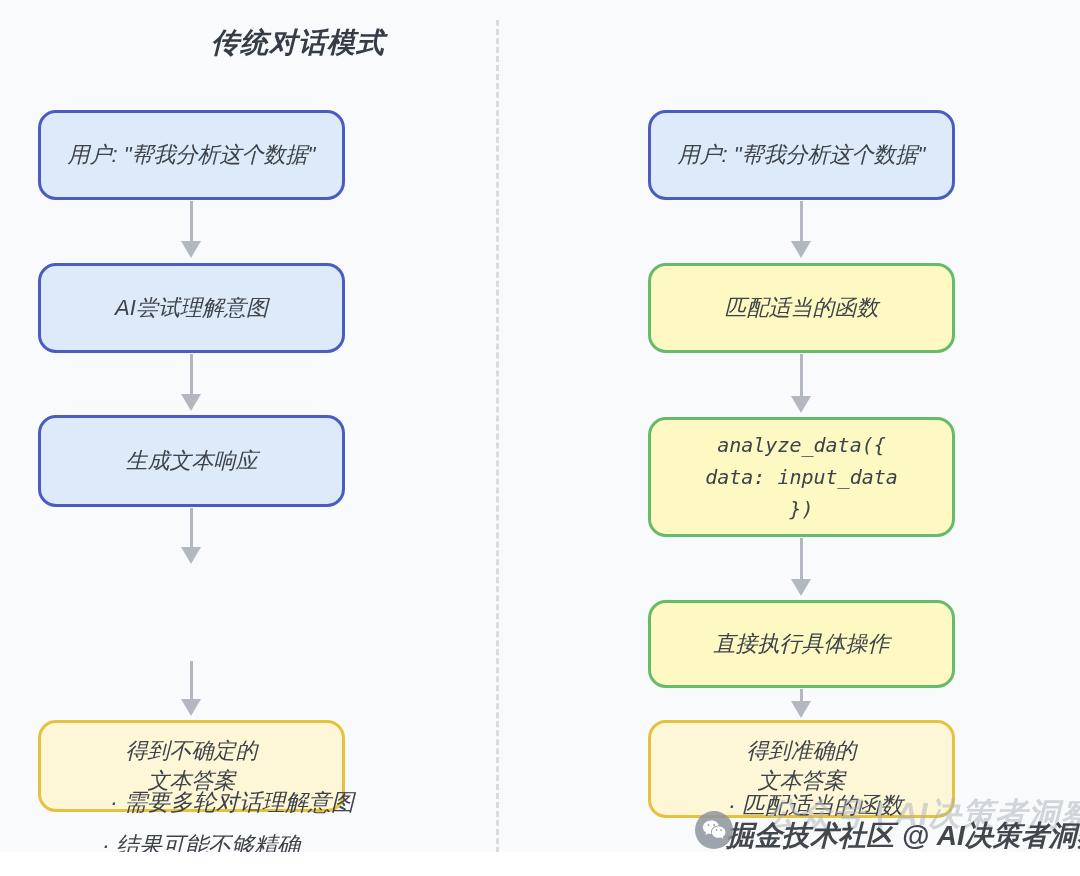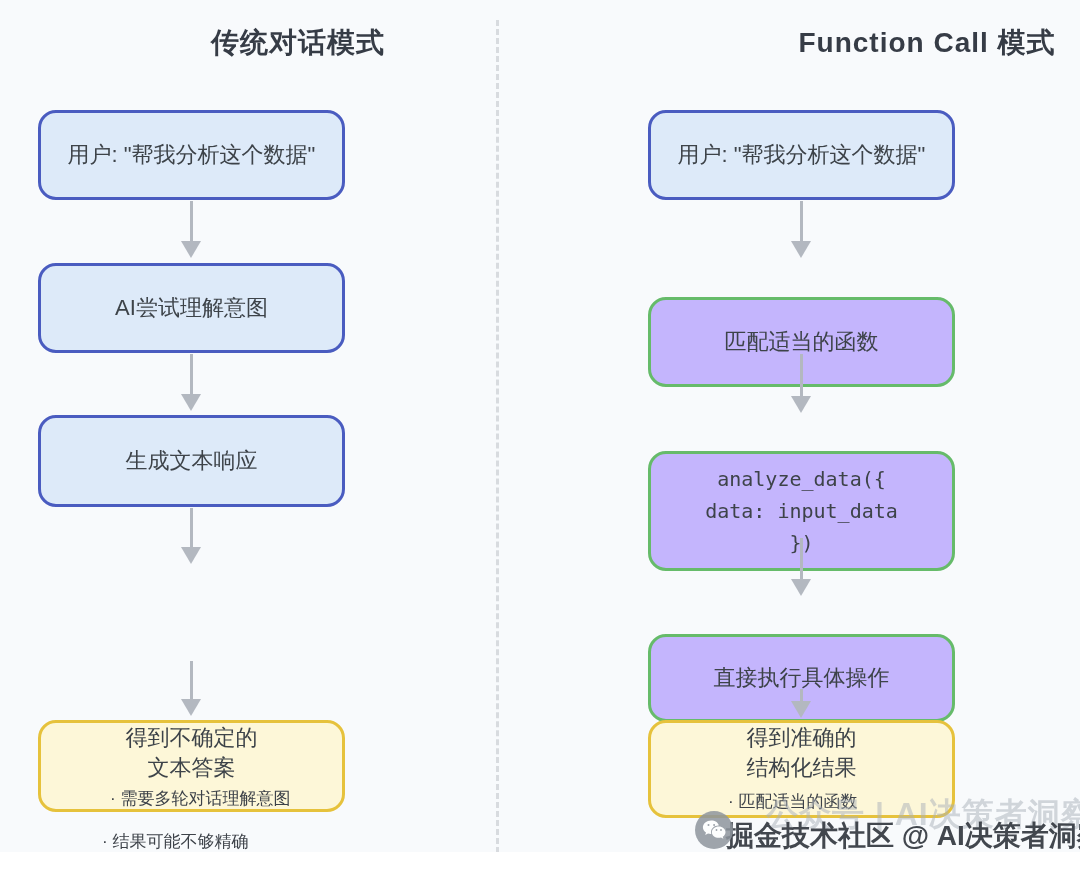--- a/index.html
+++ b/index.html
@@ -1,62 +1,61 @@
 <!DOCTYPE html>
 <html><head>
 <meta charset="utf-8">
 <style>
   html,body{margin:0;padding:0;}
   body{font-family:"Liberation Sans","DejaVu Sans",sans-serif;}
-  #canvas{position:relative;width:1080px;height:852px;background:#f8fafc;overflow:hidden;}
+  #canvas{position:relative;width:1080px;height:852px;background:#f8fafc;overflow:hidden;font-style:italic;}
 
   .col-title{position:absolute;top:24px;width:300px;text-align:center;
     font-size:28px;font-weight:bold;color:#363c46;letter-spacing:1px;}
   #title-left{left:148px;}
   #title-right{left:777px;}
 
   .divider{position:absolute;left:496px;top:20px;height:842px;width:0;
     border-left:3px dashed #d8dbdf;}
 
   .box{position:absolute;width:301px;border:3px solid;border-radius:18px;
     display:flex;align-items:center;justify-content:center;text-align:center;
     box-sizing:content-box;}
   .box .box-text{font-size:22px;color:#3d4349;line-height:1.38;white-space:pre-line;font-weight:500;}
   .box.blue{border-color:#4a5cc0;background:#ddeaf9;}
-  .box.green{border-color:#66bb6a;background:#c4b5fd;margin-top:34px;}
+  .box.green{border-color:#66bb6a;background:#fef9c3;}
   .box.yellow{border-color:#e6c23c;background:#fdf7d8;}
   .box.top-align{align-items:flex-start;}
-  .box.top-align .box-text{}
+  .box.top-align .box-text{padding-top:13px;}
   .box.mono .box-text{font-family:"DejaVu Sans Mono","Liberation Mono",monospace;
     font-size:20px;line-height:1.6;font-weight:400;}
 
   .lcol{left:38px;}
   .rcol{left:648px;}
 
   .arrow{position:absolute;width:21px;}
   .arrow .shaft{position:absolute;left:9px;top:0;width:3px;background:#b3b8c0;}
   .arrow .head{position:absolute;left:0;bottom:0;width:0;height:0;
     border-left:10.5px solid transparent;border-right:10.5px solid transparent;
     border-top:17px solid #b3b8c0;}
 
-  .bullet{position:absolute;font-size:17px;color:#3d4249;font-weight:500;white-space:nowrap;}
+  .bullet{position:absolute;font-size:23px;color:#3d4249;font-weight:500;white-space:nowrap;}
 
   .ghost-mark{position:absolute;left:766px;top:793px;font-size:32px;font-weight:600;
     color:#aab1ba;opacity:0.5;white-space:nowrap;letter-spacing:1px;z-index:4;}
   .dark-mark{position:absolute;left:726px;top:817px;font-size:28px;font-weight:600;
     color:#42474e;white-space:nowrap;z-index:5;}
   .wechat-badge{position:absolute;left:694px;top:810px;width:40px;height:40px;z-index:5;opacity:.85;}
 </style>
 </head>
 <body>
 
 <div id="canvas">
 
   <div class="col-title" id="title-left">传统对话模式</div>
-  <div class="col-title" id="title-right">Function Call 模式</div>
 
   <div class="divider"></div>
 
   <div class="box blue lcol" style="top:110px;height:84px">
     <span class="box-text">用户: "帮我分析这个数据"</span>
   </div>
   <div class="box blue lcol" style="top:263px;height:84px">
     <span class="box-text">AI尝试理解意图</span>
   </div>
   <div class="box blue lcol" style="top:415px;height:86px">
@@ -76,21 +75,21 @@
   <div class="box green rcol" style="top:600px;height:82px">
     <span class="box-text">直接执行具体操作</span>
   </div>
   <div class="box green mono rcol" style="top:417px;height:114px">
     <span class="box-text">analyze_data({
 data: input_data
 })</span>
   </div>
   <div class="box yellow rcol top-align" style="top:720px;height:92px">
     <span class="box-text">得到准确的
-结构化结果</span>
+文本答案</span>
   </div>
 
   <div class="arrow" style="left:181px;top:201px;height:57px">
     <div class="shaft" style="height:42px"></div>
       <div class="head"></div>
   </div>
   <div class="arrow" style="left:181px;top:354px;height:57px">
     <div class="shaft" style="height:42px"></div>
       <div class="head"></div>
   </div>

